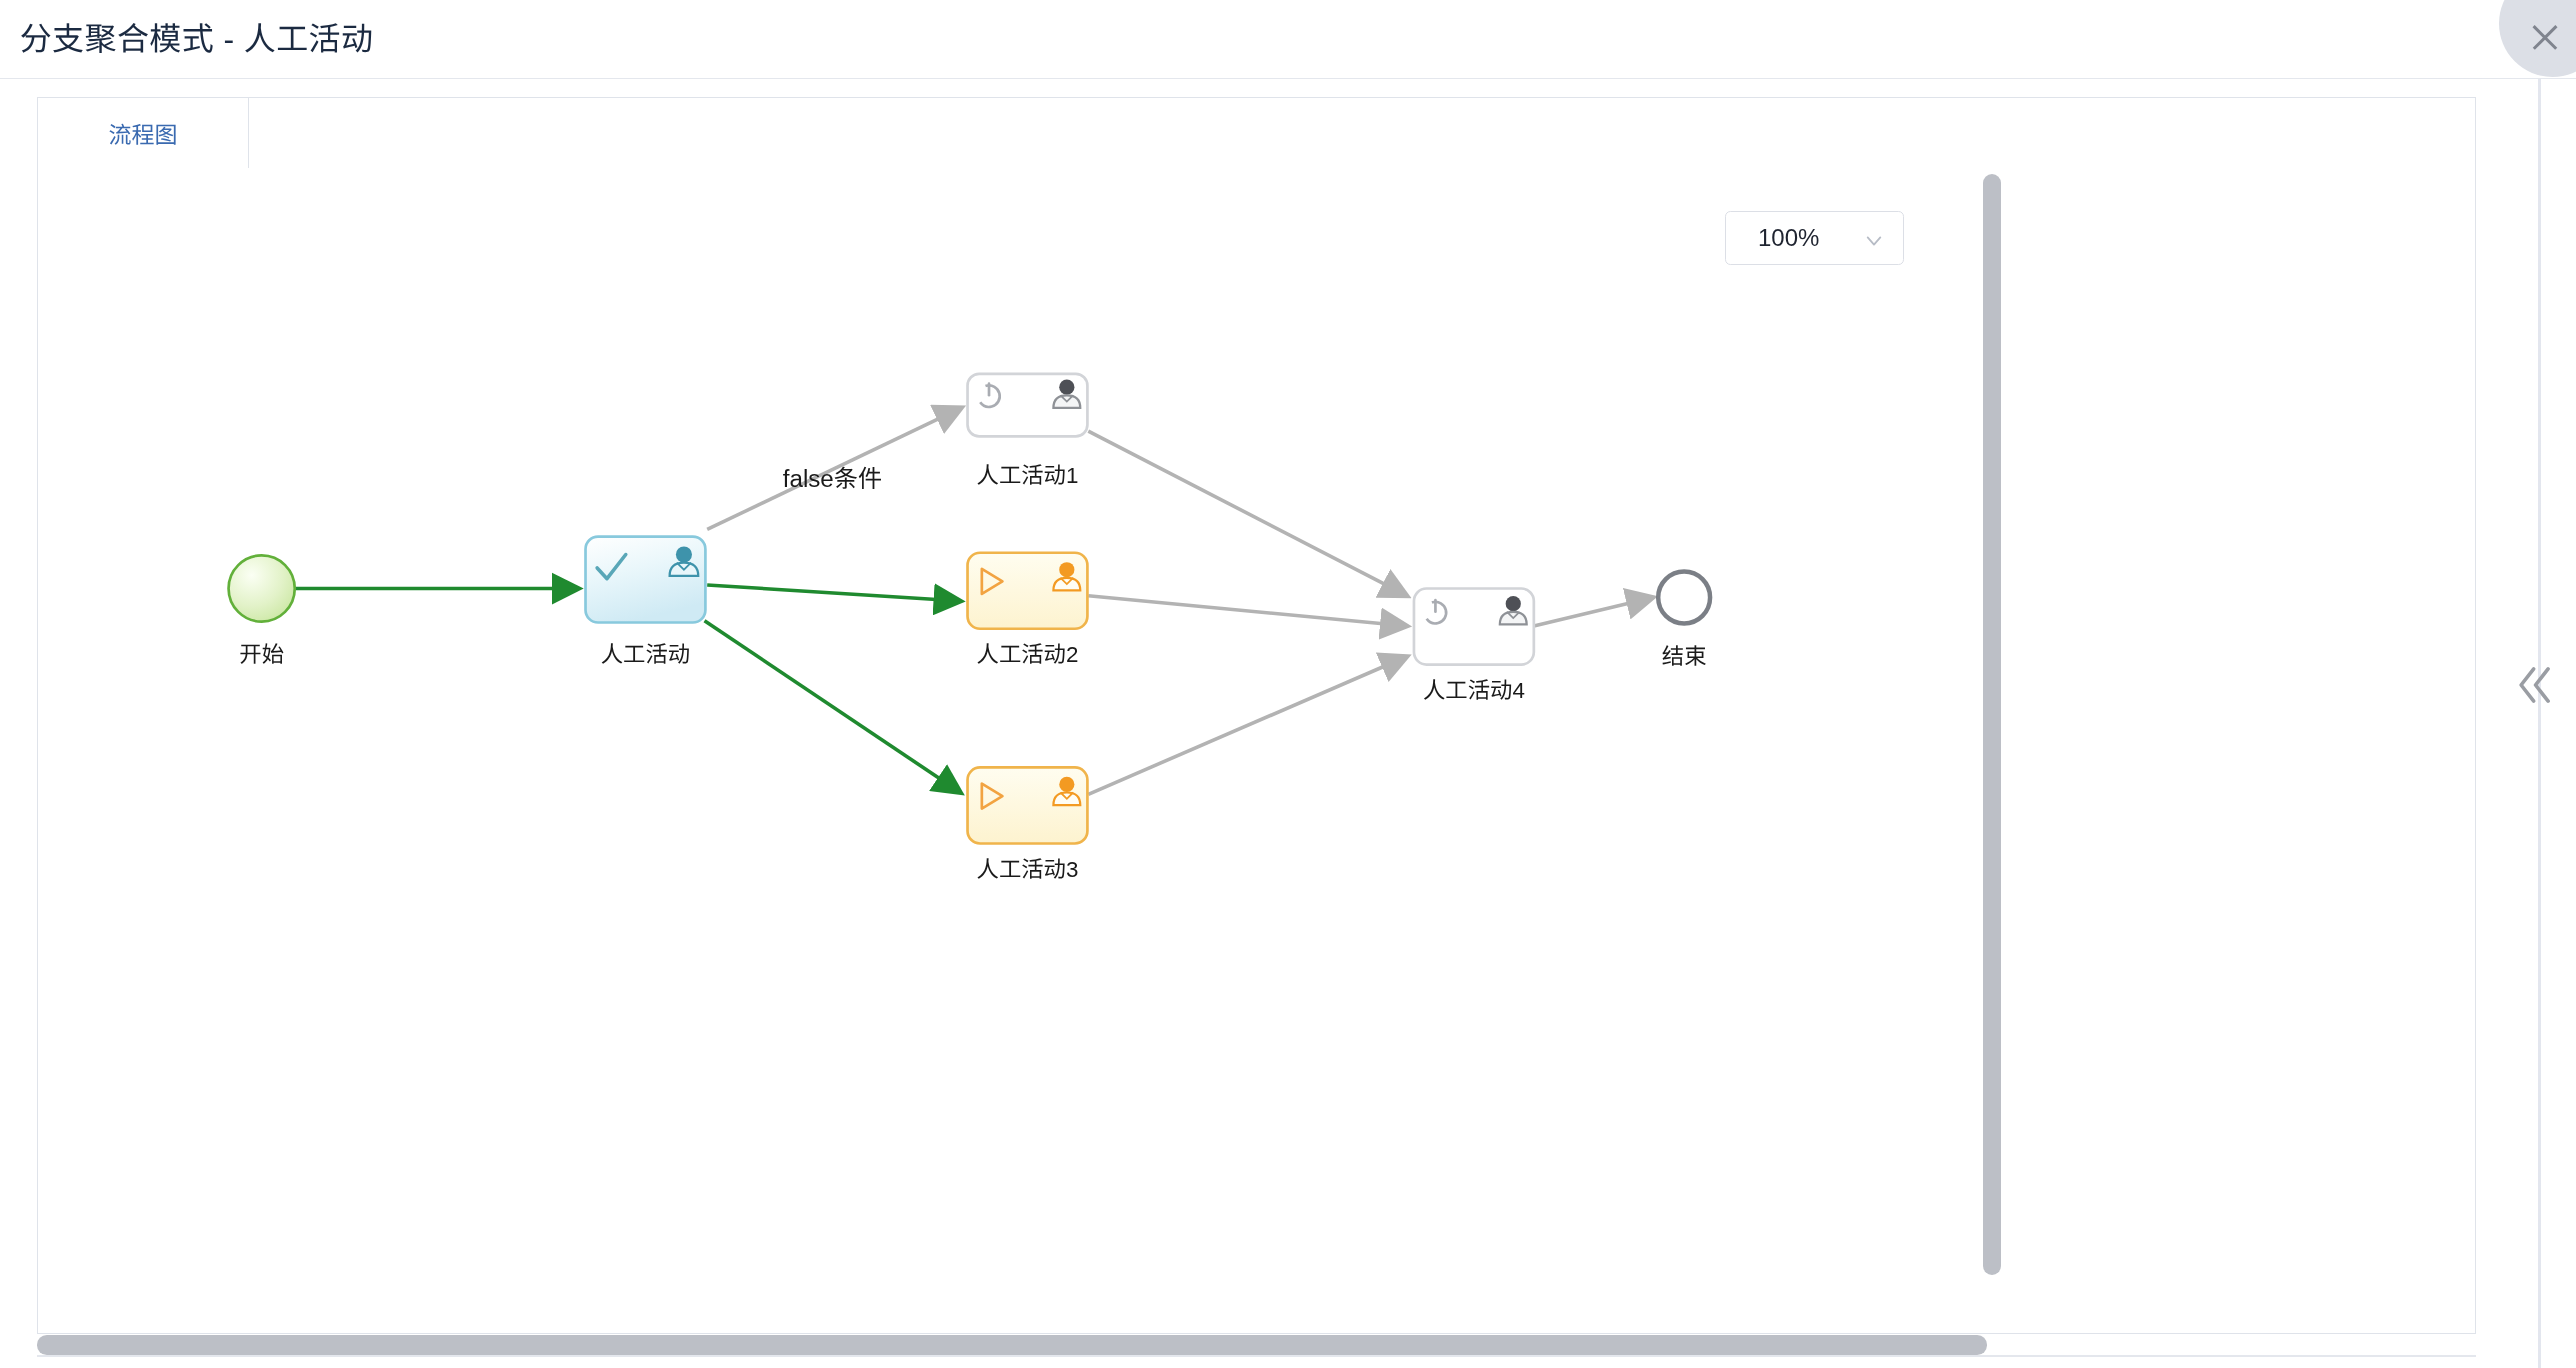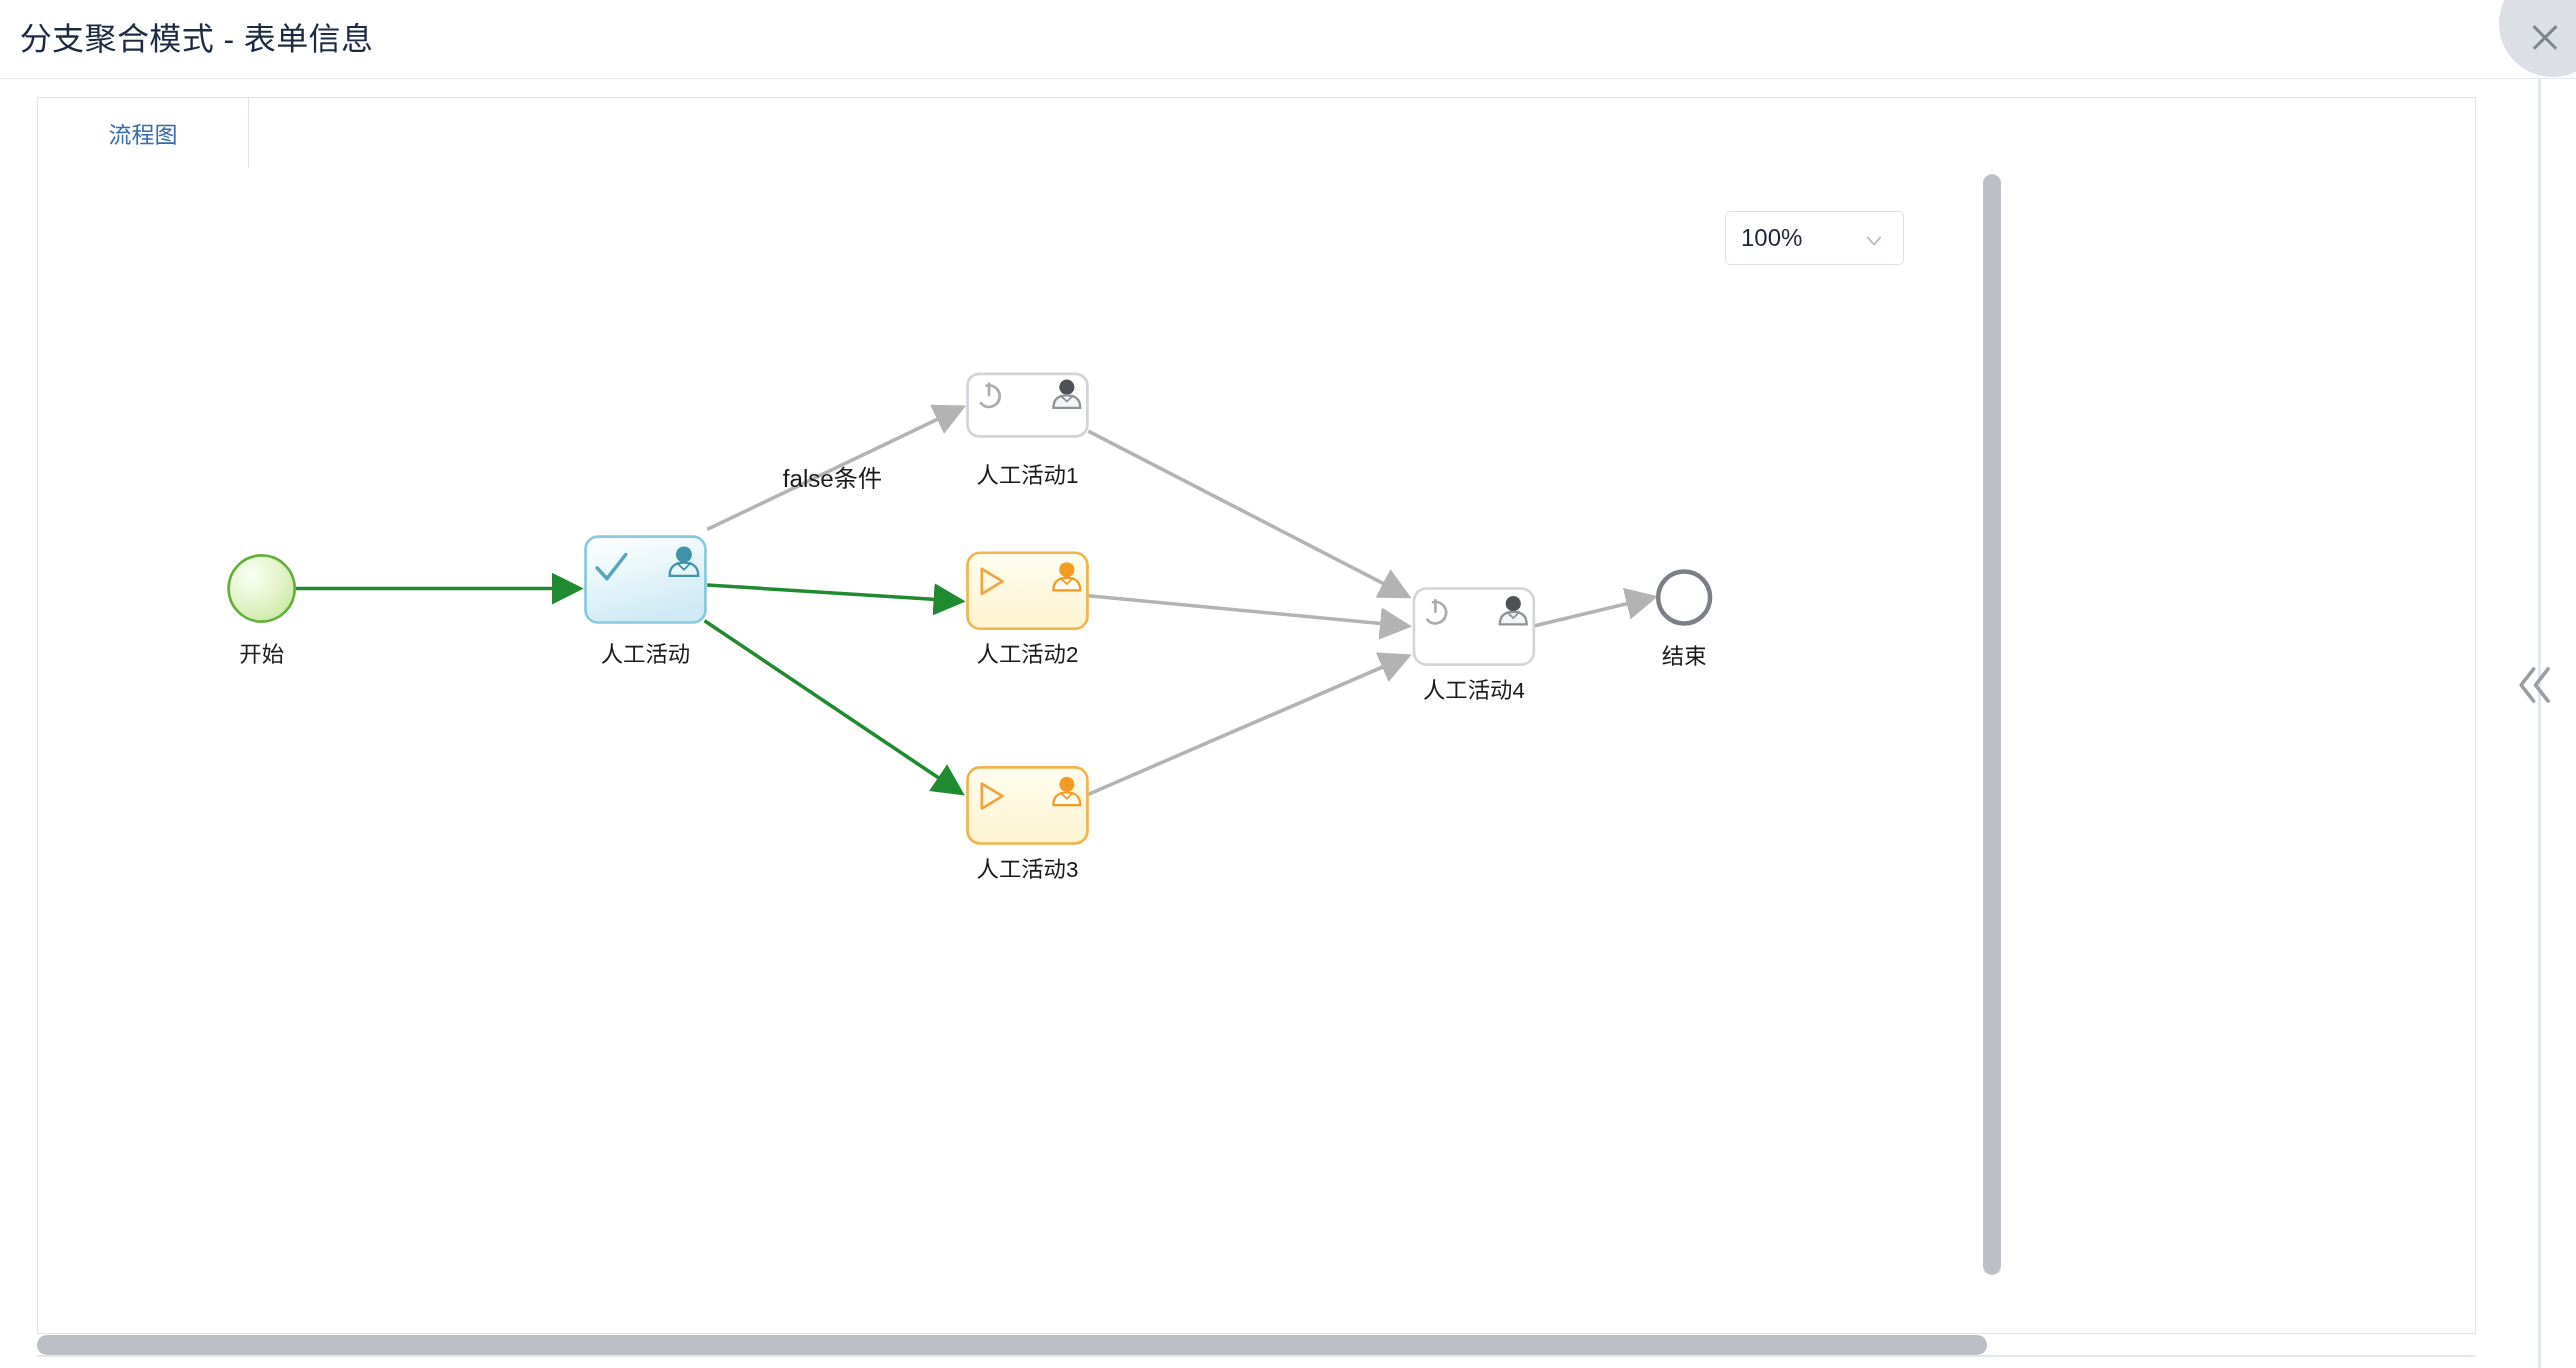--- a/index.html
+++ b/index.html
@@ -119,21 +119,21 @@
     height: 54px;
     box-sizing: border-box;
     border: 0.9px solid #dcdfe6;
     border-radius: 5.4px;
     background: #ffffff;
     display: flex;
     align-items: center;
     cursor: pointer;
   }
   #zoom-value {
-    margin-left: 15px;
+    margin-left: 32px;
     font-size: 24px;
     color: #1f2430;
   }
   #zoom-chevron {
     position: absolute;
     right: 19.7px;
     top: 50%;
     margin-top: -6.3px;
     width: 18px;
     height: 18px;
@@ -208,21 +208,21 @@
     top: 658px;
     width: 47px;
     height: 54px;
     cursor: pointer;
   }
 </style>
 </head>
 <body>
 
 <div id="titlebar">
-  <div id="dialog-title">分支聚合模式 - 表单信息</div>
+  <div id="dialog-title">分支聚合模式 - 人工活动</div>
   <div id="close-button">
     <span class="x"></span>
   </div>
 </div>
 
 <div id="tabbar">
   <div class="tab active">
     <span>流程图</span>
   </div>
   <div class="tab-filler"></div>

